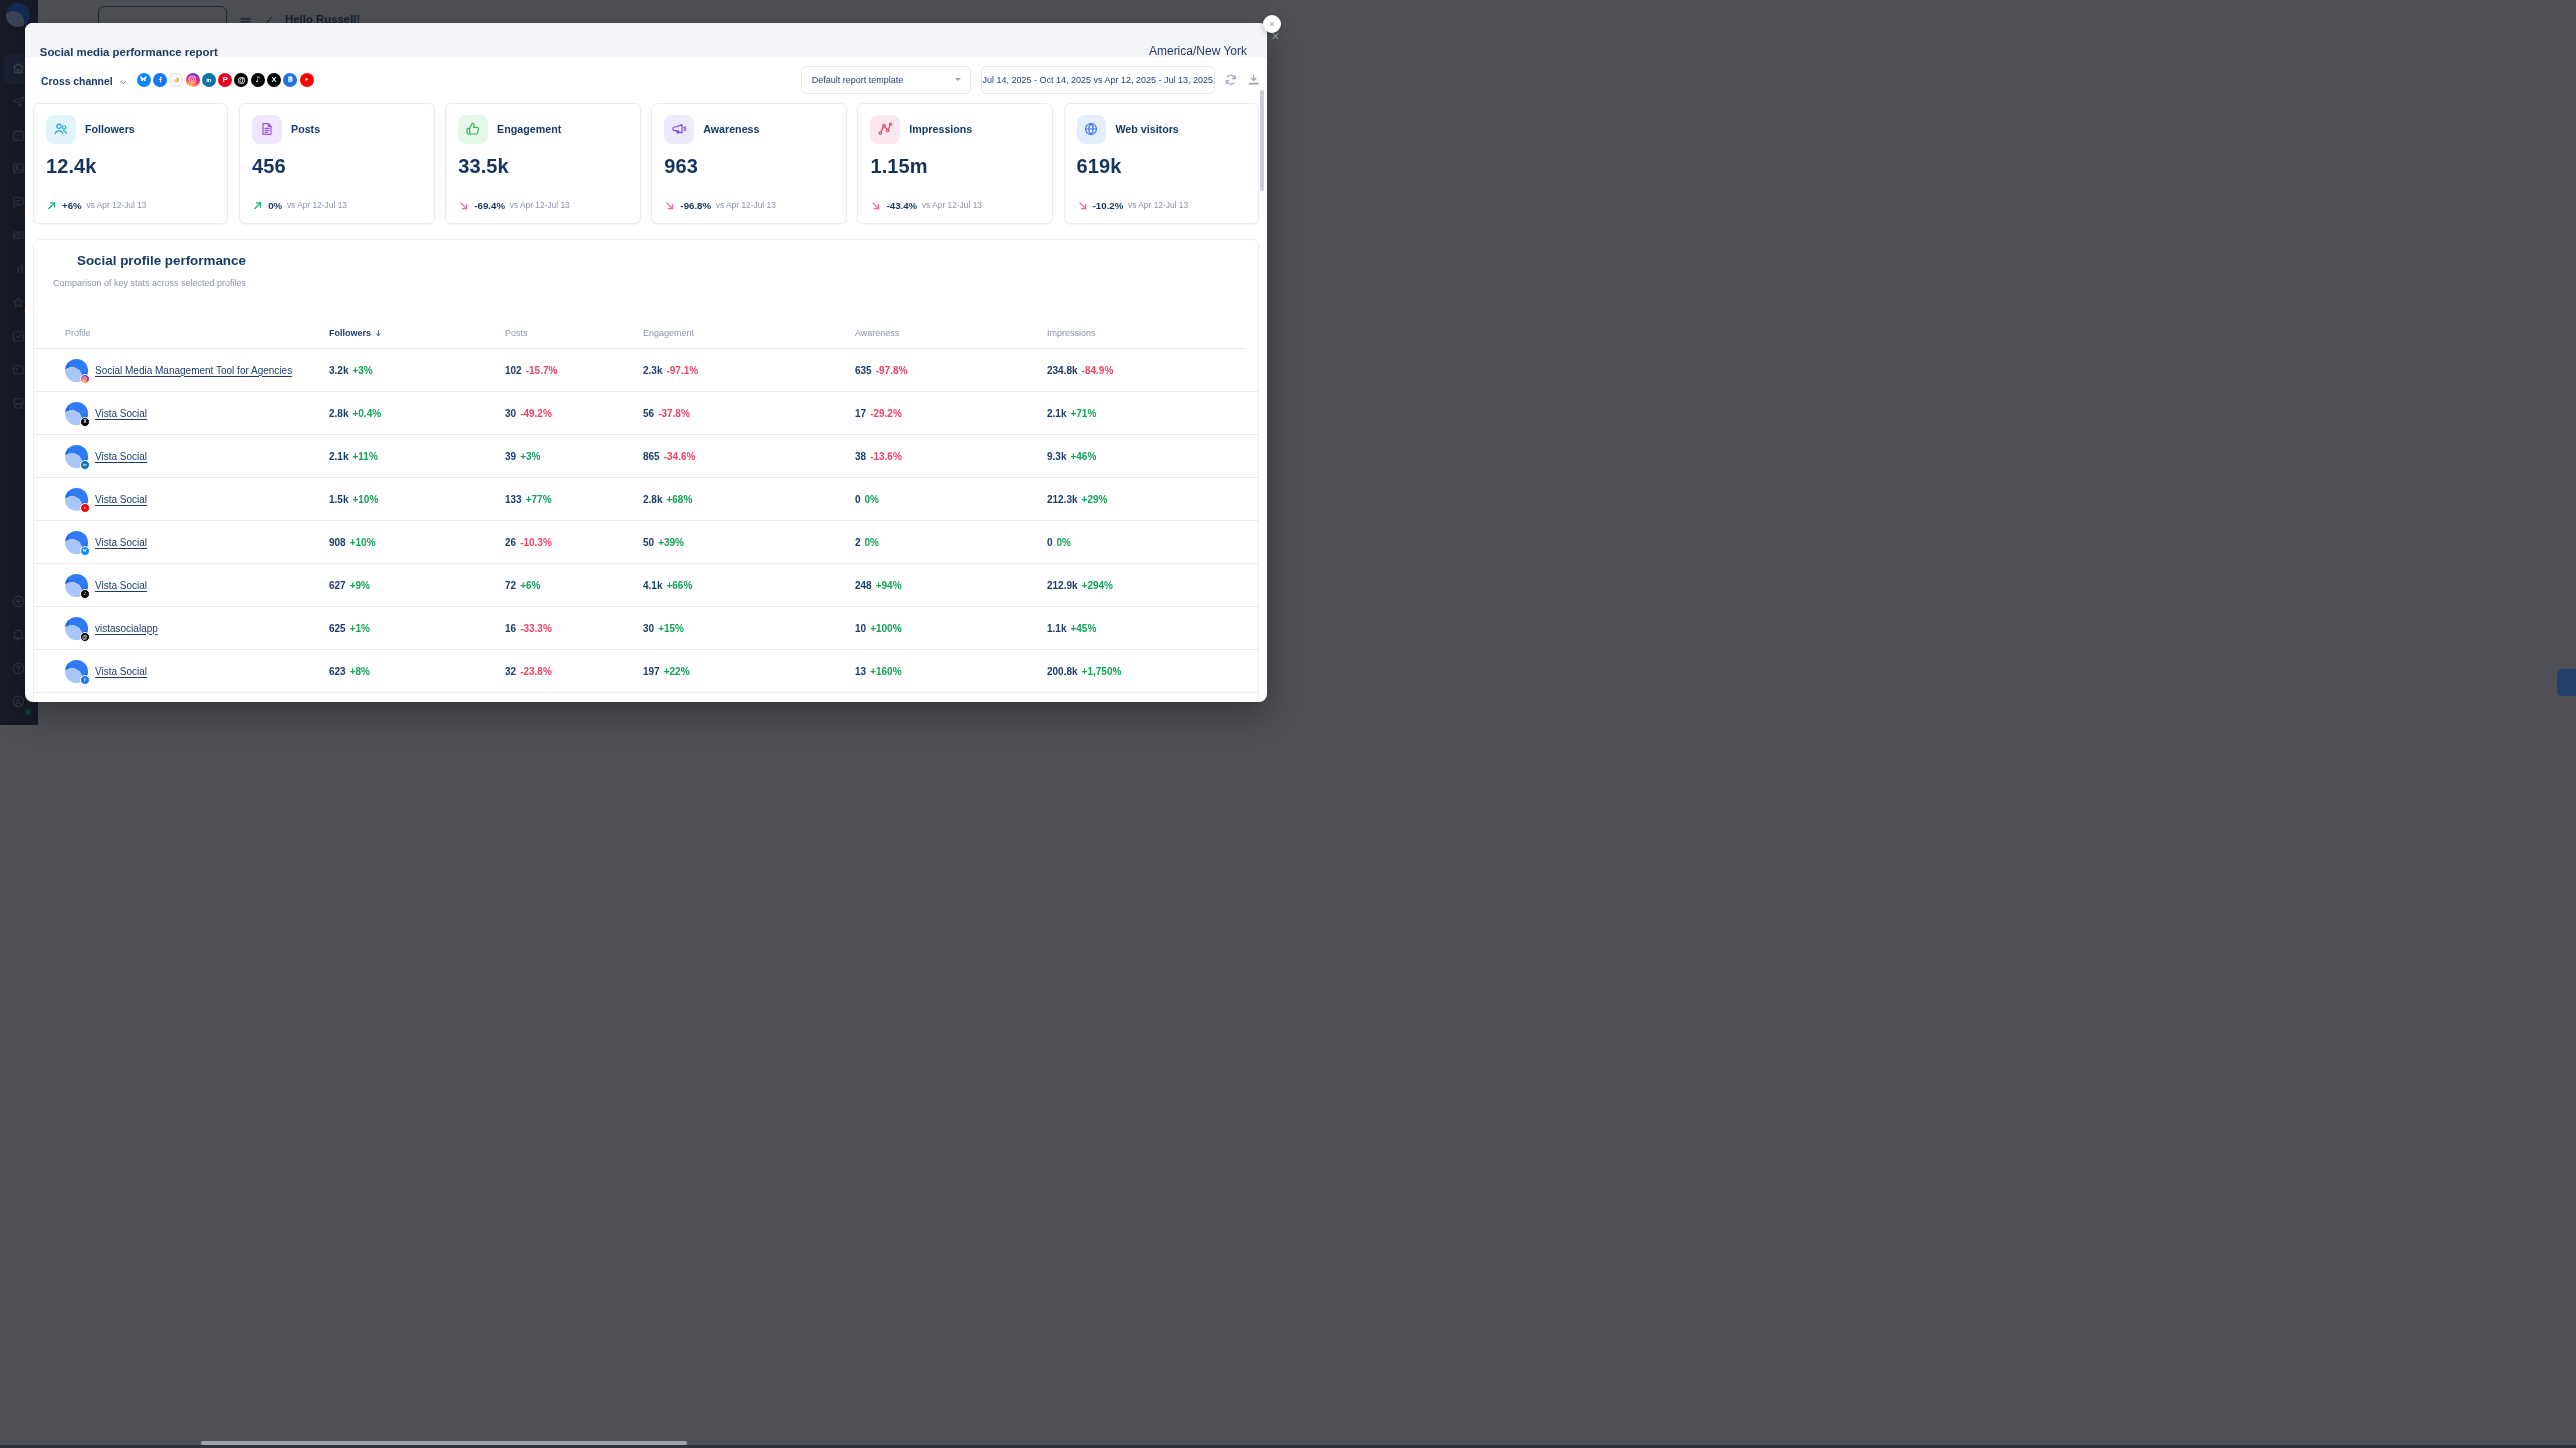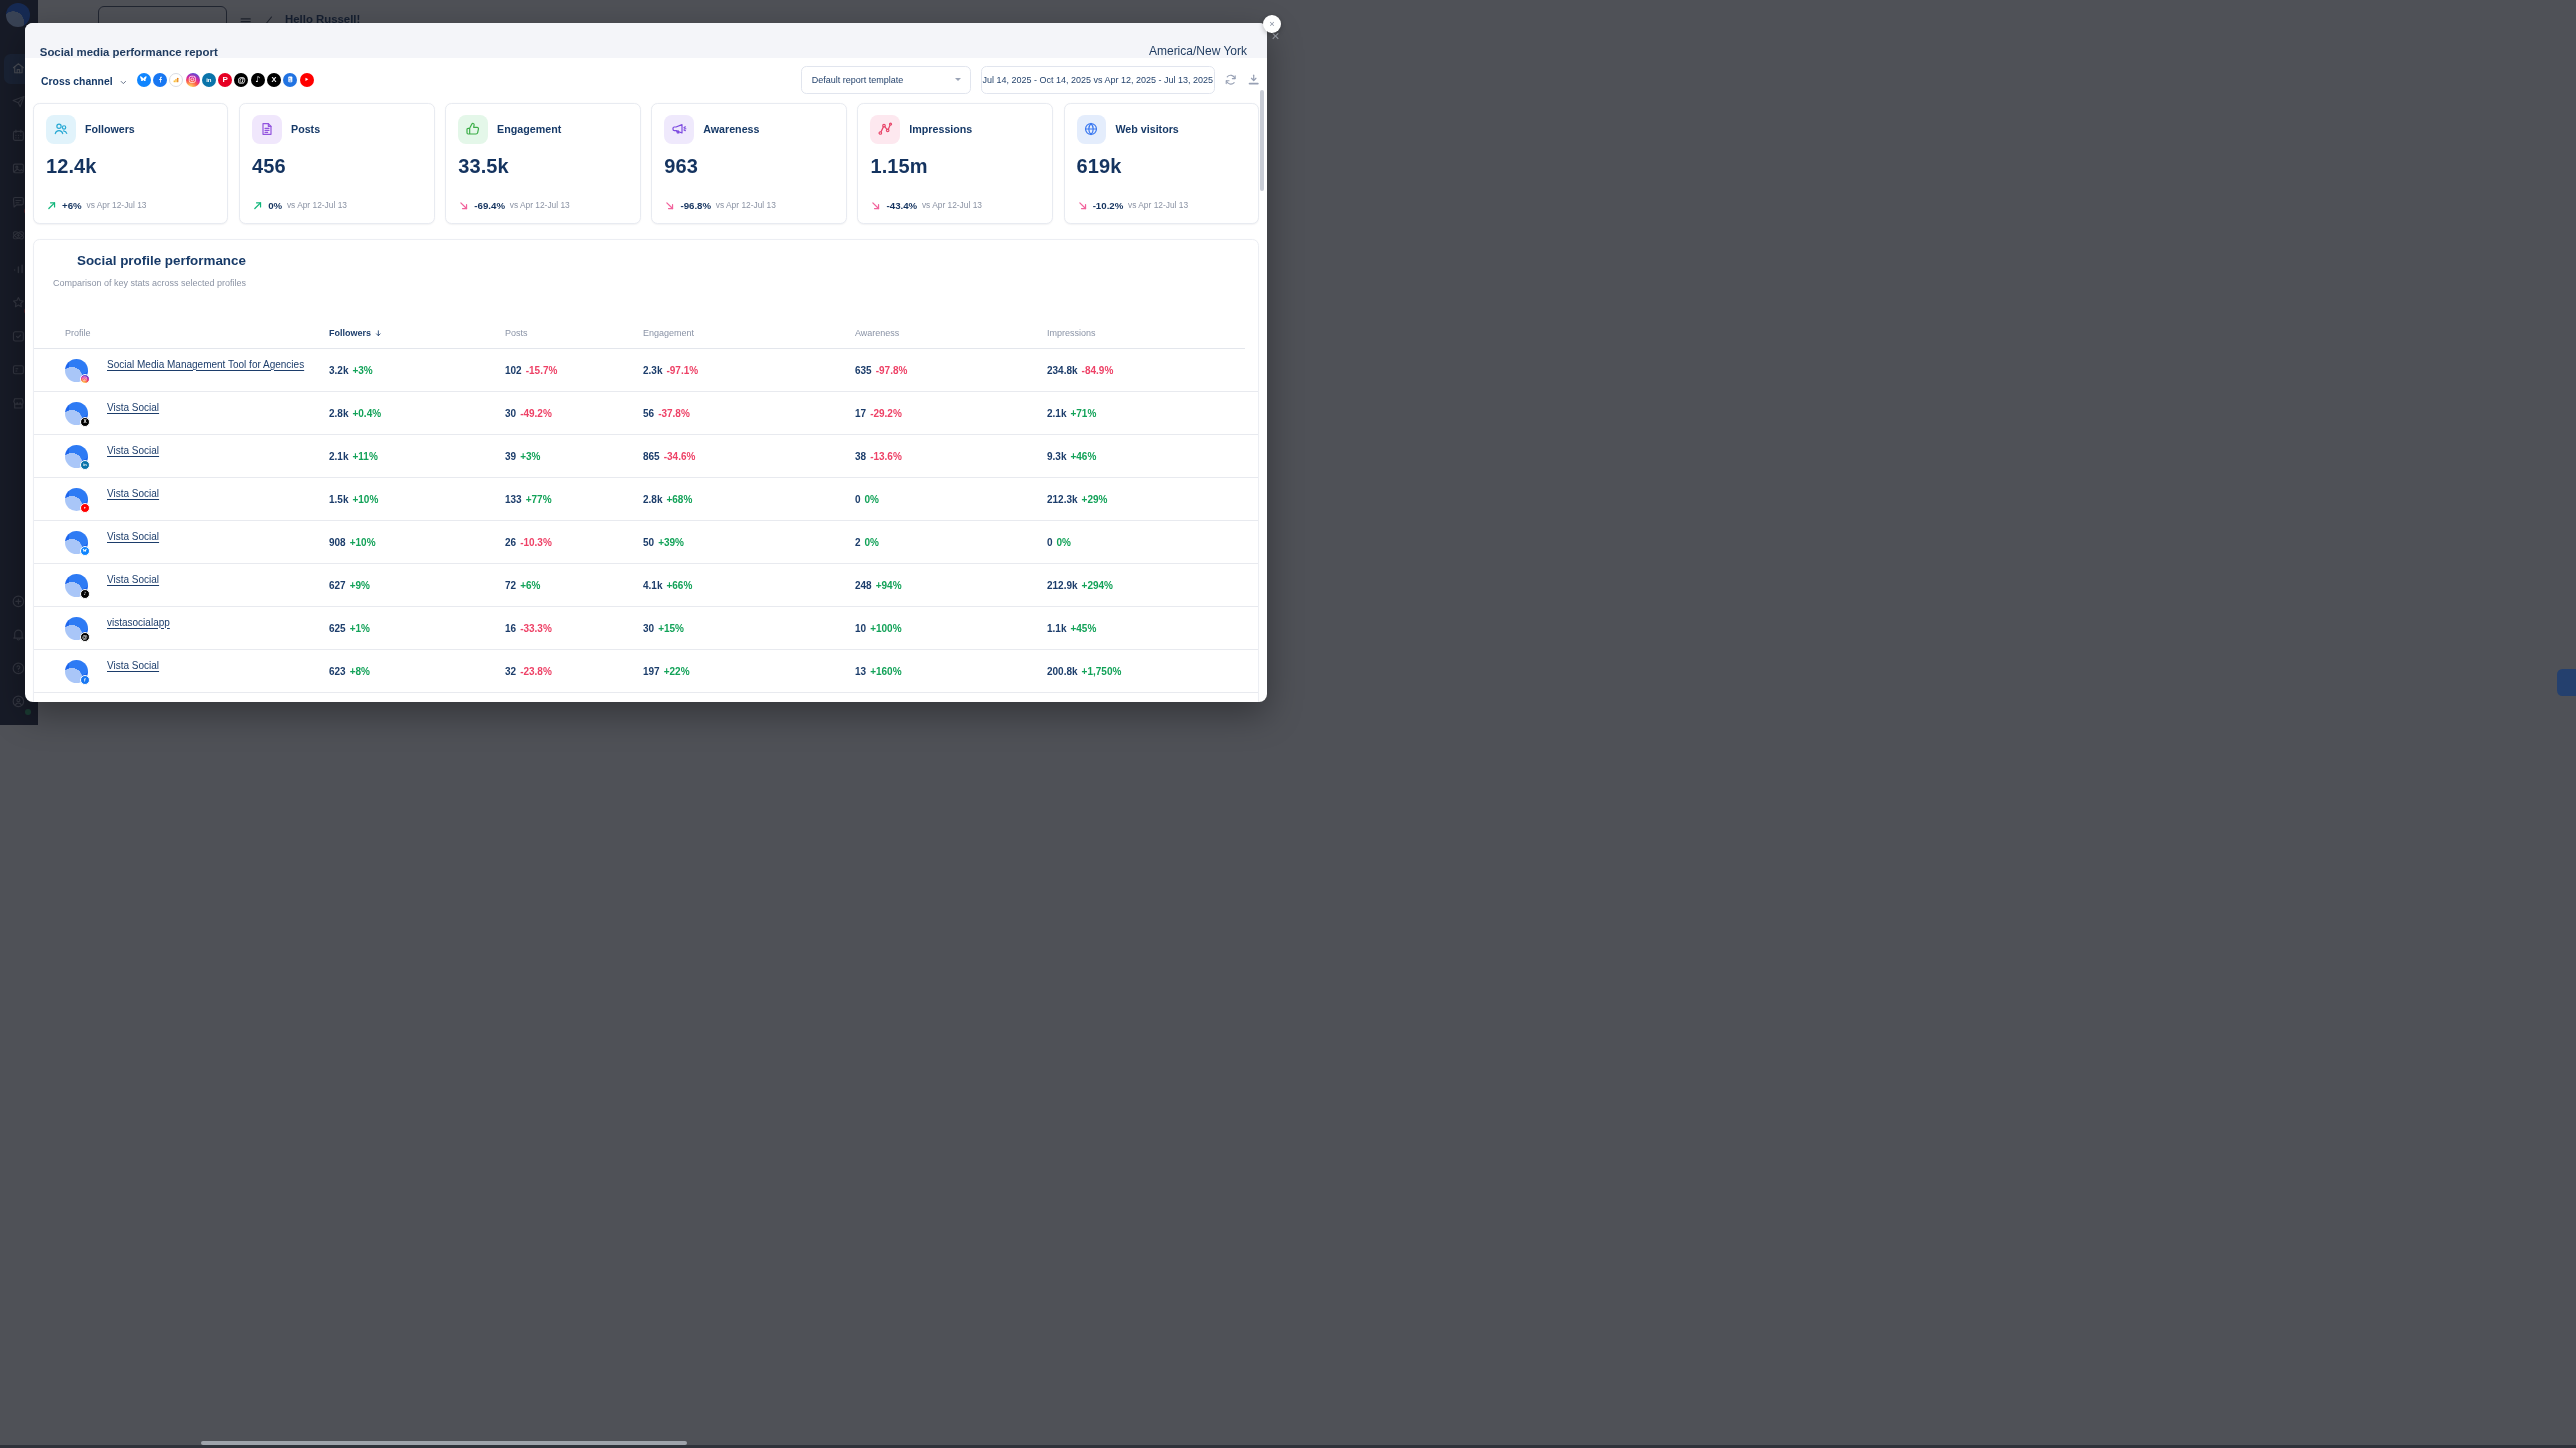--- a/index.html
+++ b/index.html
@@ -101,21 +101,21 @@
   .sec-title{position:absolute;left:19px;top:13.4px;font-size:13.4px;font-weight:600;color:#173a68;margin-left:24px;}
   .sec-sub{position:absolute;left:19px;top:38px;font-size:9px;color:#8b93a4;}
   .grid-cols{display:grid;grid-template-columns:264px 176px 138px 212px 192px 1fr;align-items:center;}
   .thead{position:absolute;left:0;right:13.4px;top:79px;height:29.5px;padding-left:31px;
     border-bottom:0.7px solid #e3e6ec;}
   .th{font-size:9px;color:#8a93a6;display:flex;align-items:center;gap:3.4px;}
   .th.sorted{color:#1d3e6c;font-weight:600;cursor:pointer;}
   .th.sorted svg{width:8.7px;height:8.7px;}
   .rows{position:absolute;left:0;right:0;top:109px;}
   .trow{height:43px;padding-left:31px;border-bottom:0.7px solid #e8eaef;}
-  .cprofile{display:flex;align-items:flex-start;gap:19px;}
+  .cprofile{display:flex;align-items:center;gap:7px;}
   .avatar{position:relative;width:23px;height:23px;border-radius:50%;flex:none;
     background:radial-gradient(circle at 30% 80%,#a9c6f8 0 42%,transparent 43%),
                radial-gradient(circle at 62% 24%,#2e7bf4 0 45%,transparent 46%),#1d66ee;}
   .badge{position:absolute;right:-2px;bottom:-2px;width:10px;height:10px;border-radius:50%;
     border:1.3px solid #fff;display:flex;align-items:center;justify-content:center;color:#fff;
     font-size:4.7px;font-weight:700;}
   .badge svg{width:5.4px;height:5.4px;}
   .badge.chan-linkedin{font-size:4px;}
   .badge.chan-threads{font-size:5.4px;}
   .plink{font-size:10px;color:#1c3d6b;text-decoration:underline;text-underline-offset:2px;cursor:pointer;}

